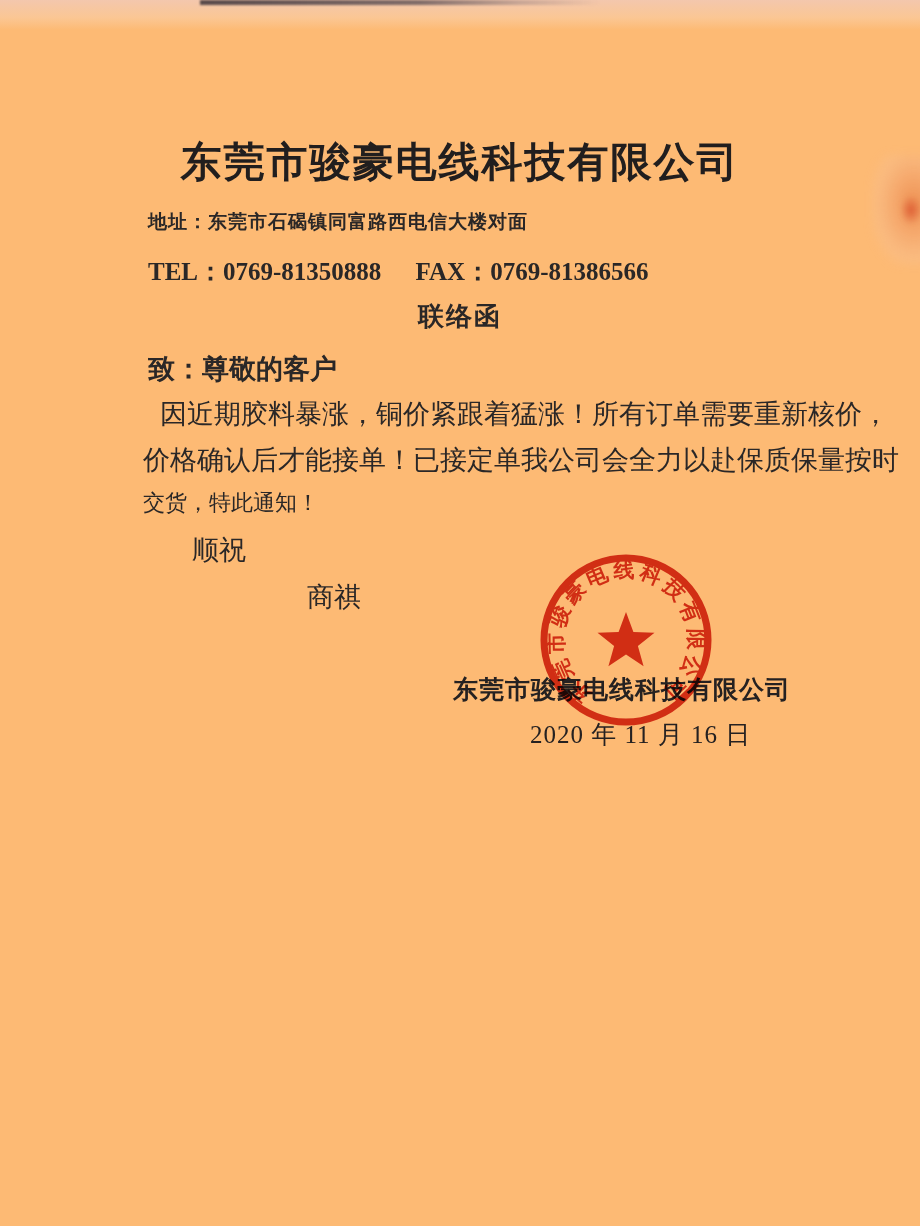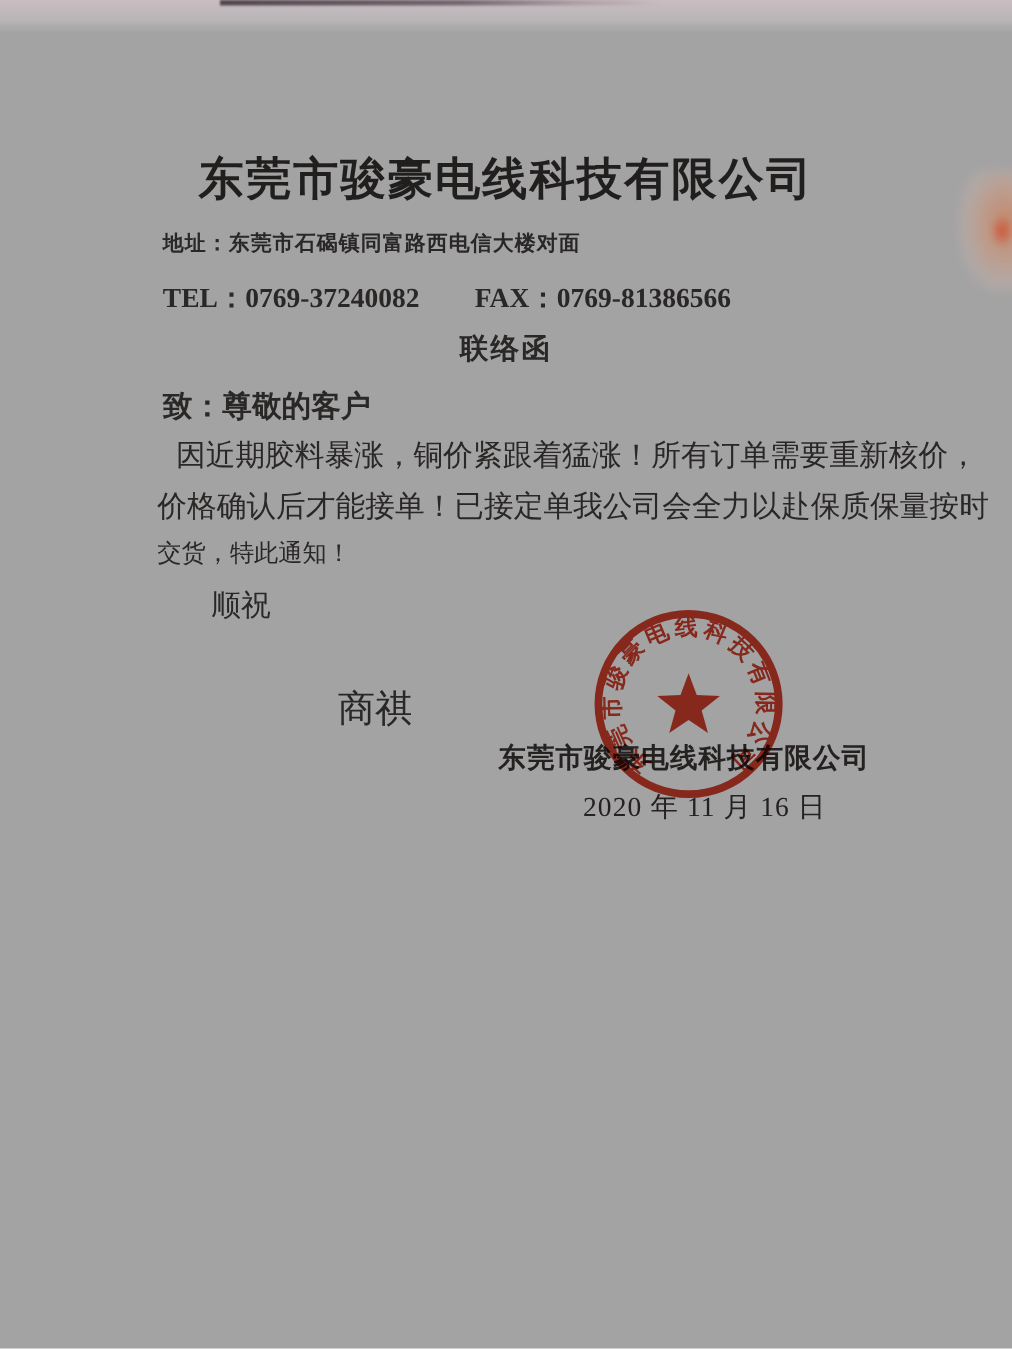--- a/index.html
+++ b/index.html
@@ -1,20 +1,20 @@
 <!DOCTYPE html>
 <html><head>
 <meta charset="utf-8">
 <style>
   html,body{margin:0;padding:0;background:#e8e8e8;}
   .page{
     position:relative;
     width:920px;height:1226px;
     margin:0 auto;
-    background:#a3a3a3;
+    background:#fdba74;
     overflow:hidden;
     font-family:"Liberation Serif","DejaVu Serif",serif;
     color:#2a2727;
   }
   
   .pink-band{
     position:absolute;left:0;top:0;width:920px;height:30px;
     background:linear-gradient(180deg,rgba(235,210,220,.55),rgba(245,235,240,.25) 60%,rgba(255,255,255,0));
     pointer-events:none;
   }
@@ -39,31 +39,31 @@
   
   .abs{position:absolute;line-height:1;white-space:nowrap;}
   .company-title{
     left:0;top:142px;width:920px;
     text-align:center;
     font-size:41px;font-weight:bold;letter-spacing:2px;
     color:#211e1e;
   }
   .address-line{left:148px;top:212px;font-size:19px;font-weight:bold;letter-spacing:1px;}
   .telfax-line{left:148px;top:259px;font-size:25px;font-weight:bold;}
-  .telfax-line .fax{margin-left:44px;}
+  .telfax-line .fax{margin-left:28px;}
   .subject-title{
     left:0;top:304px;width:920px;text-align:center;
     font-size:26px;font-weight:bold;letter-spacing:2px;
   }
   .salutation{left:148px;top:356px;font-size:27px;font-weight:bold;}
   .body-line-1{left:160px;top:401px;font-size:27px;}
   .body-line-2{left:143px;top:447px;font-size:27px;}
   .body-line-3{left:143px;top:492px;font-size:22px;}
   .closing-wish{left:192px;top:537px;font-size:27px;}
-  .closing-greeting{left:307px;top:584px;font-size:34px;margin-top:44px;}
+  .closing-greeting{left:307px;top:584px;font-size:27px;}
   .signature-company{left:453px;top:677px;font-size:25px;font-weight:bold;letter-spacing:1px;color:#252121;}
   .date-line{left:530px;top:722px;font-size:25px;letter-spacing:1px;color:#252121;}
   
   .stamp{
     position:absolute;left:531px;top:545px;width:190px;height:190px;
     mix-blend-mode:multiply;
     opacity:.92;
     pointer-events:none;
   }
   .stamp svg{display:block;width:190px;height:190px;}
@@ -78,21 +78,21 @@
 <div class="page">
 
   <div class="pink-band"></div>
   <div class="top-smudge"></div>
   <div class="edge-stain"></div>
   <div class="edge-stain-dot"></div>
 
   <div class="abs company-title">东莞市骏豪电线科技有限公司</div>
   <div class="abs address-line">地址：东莞市石碣镇同富路西电信大楼对面</div>
   <div class="abs telfax-line">
-    <span class="tel">TEL：0769-37240082</span>
+    <span class="tel">TEL：0769-81350888</span>
     <span class="fax">FAX：0769-81386566</span>
   </div>
 
   <div class="abs subject-title">联络函</div>
 
   <div class="abs salutation">致：尊敬的客户</div>
   <div class="abs body-line-1">因近期胶料暴涨，铜价紧跟着猛涨！所有订单需要重新核价，</div>
   <div class="abs body-line-2">价格确认后才能接单！已接定单我公司会全力以赴保质保量按时</div>
   <div class="abs body-line-3">交货，特此通知！</div>
   <div class="abs closing-wish">顺祝</div>

